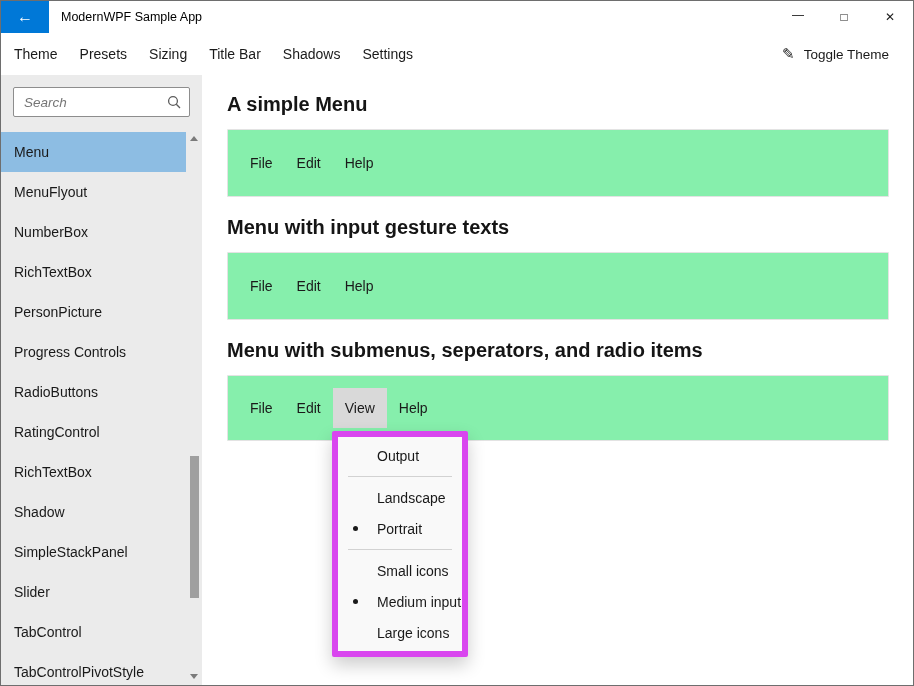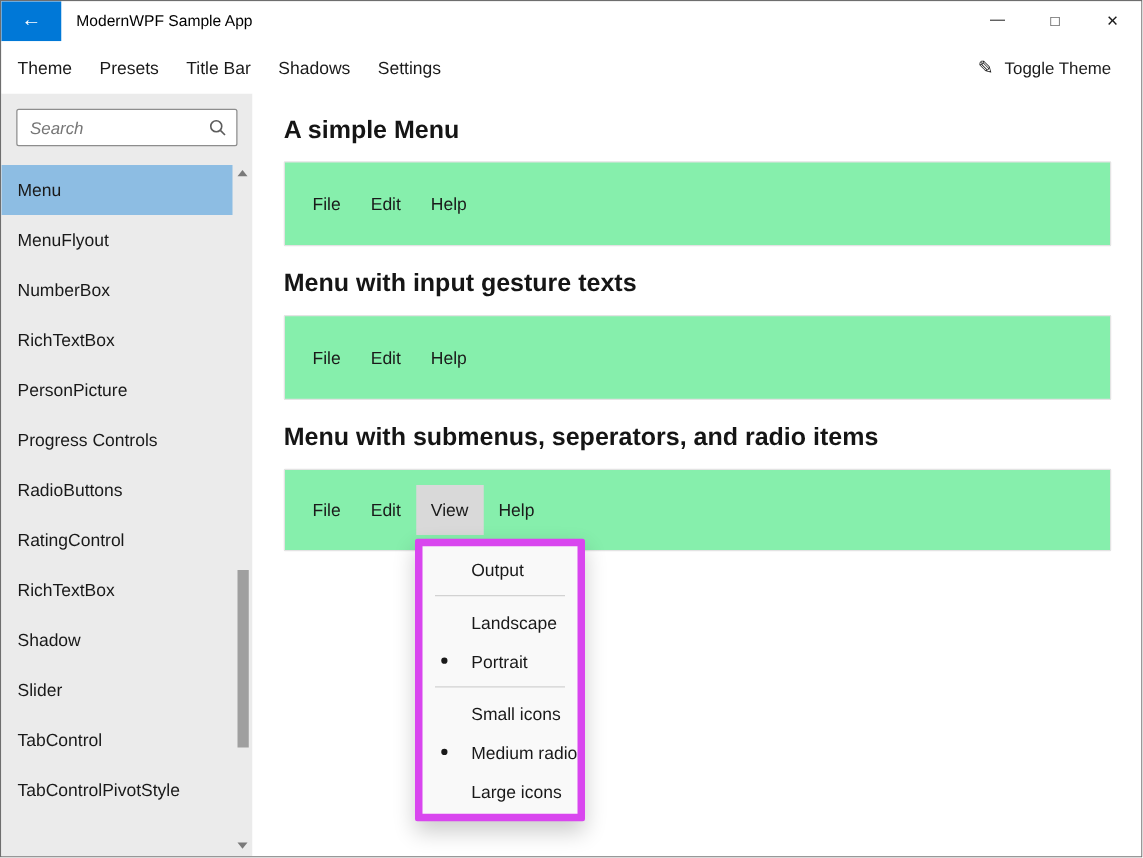--- a/index.html
+++ b/index.html
@@ -150,20 +150,21 @@
         </div>
       <div class="win-btn">
           <span>✕</span>
         </div>
     </div>
   </div>
 
   <div class="menubar">
     <div class="menubar-item">Theme</div>
     <div class="menubar-item">Presets</div>
+    <div class="menubar-item">Sizing</div>
     <div class="menubar-item">Title Bar</div>
     <div class="menubar-item">Shadows</div>
     <div class="menubar-item">Settings</div>
     <div class="toggle-theme">
       <span class="icon">✎</span>
       <span>Toggle Theme</span>
     </div>
   </div>
 
   <div class="sidebar">
@@ -181,20 +182,21 @@
       <div class="nav-item selected">Menu</div>
       <div class="nav-item">MenuFlyout</div>
       <div class="nav-item">NumberBox</div>
       <div class="nav-item">RichTextBox</div>
       <div class="nav-item">PersonPicture</div>
       <div class="nav-item">Progress Controls</div>
       <div class="nav-item">RadioButtons</div>
       <div class="nav-item">RatingControl</div>
       <div class="nav-item">RichTextBox</div>
       <div class="nav-item">Shadow</div>
+      <div class="nav-item">SimpleStackPanel</div>
       <div class="nav-item">Slider</div>
       <div class="nav-item">TabControl</div>
       <div class="nav-item">TabControlPivotStyle</div>
     </div>
 
     <div class="scroll-area">
       <div class="tri-up"></div>
       <div class="scroll-thumb"></div>
       <div class="tri-down"></div>
     </div>
@@ -241,21 +243,21 @@
       <div class="dd-item">
         <span class="dd-bullet"></span>
         <span>Portrait</span>
       </div>
       <div class="dd-sep"></div>
       <div class="dd-item">
         <span>Small icons</span>
       </div>
       <div class="dd-item">
         <span class="dd-bullet"></span>
-        <span>Medium radio</span>
+        <span>Medium input</span>
       </div>
       <div class="dd-item">
         <span>Large icons</span>
       </div>
     </div>
 
   </div>
 </div>
 
 </body></html>

